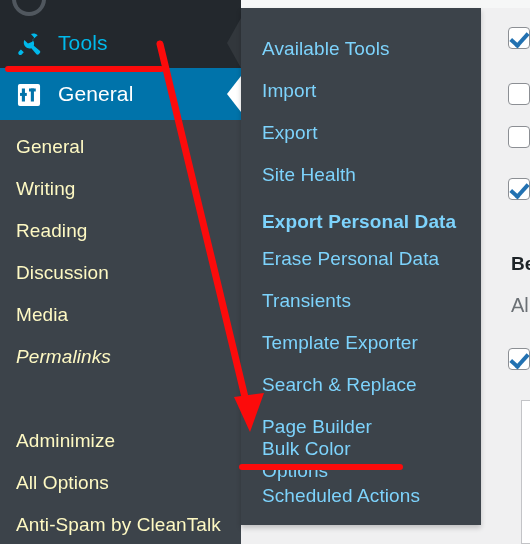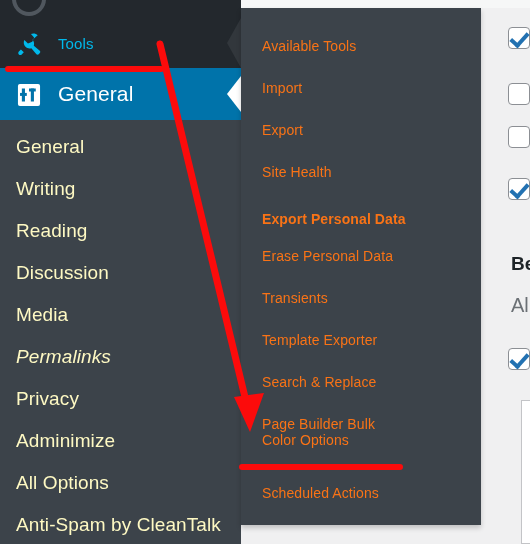--- a/index.html
+++ b/index.html
@@ -98,21 +98,21 @@
   }
 
   
   .item-tools {
     top: 18px;
     height: 50px;
     background: #23282d;
   }
   .item-tools .label {
     color: #00b9eb;
-    font-size: 15px;
+    font-size: 21px;
     margin-left: 58px;
     letter-spacing: 0.1px;
   }
   .item-tools .arrow-right {
     position: absolute;
     right: 0;
     top: 0;
     width: 0;
     height: 0;
     border-top: 25px solid transparent;
@@ -182,22 +182,22 @@
     top: 8px;
     width: 240px;
     height: 517px;
     background: #3c434a;
     box-shadow: 0 3px 5px rgba(0,0,0,0.2);
   }
   .flyout-item {
     position: absolute;
     left: 0;
     width: 240px;
-    color: #f97316;
-    font-size: 14px;
+    color: #7dd3fc;
+    font-size: 19px;
     letter-spacing: 0.1px;
     line-height: 1.15;
   }
   .flyout-item .ftxt {
     margin-left: 21px;
     display: block;
   }
 
   
   .ann-line-tools {
@@ -320,23 +320,20 @@
     </div>
     <div class="subitem" style="top:252px;">
       <span class="txt">Discussion</span>
     </div>
     <div class="subitem" style="top:294px;text-align:center;">
       <span class="txt">Media</span>
     </div>
     <div class="subitem" style="top:336px;font-style:italic;">
       <span class="txt">Permalinks</span>
     </div>
-    <div class="subitem" style="top:378px;">
-      <span class="txt">Privacy</span>
-    </div>
     <div class="subitem" style="top:420px;">
       <span class="txt">Adminimize</span>
     </div>
     <div class="subitem" style="top:462px;">
       <span class="txt">All Options</span>
     </div>
     <div class="subitem" style="top:504px;">
       <span class="txt">Anti-Spam by CleanTalk</span>
     </div>
   </div>

